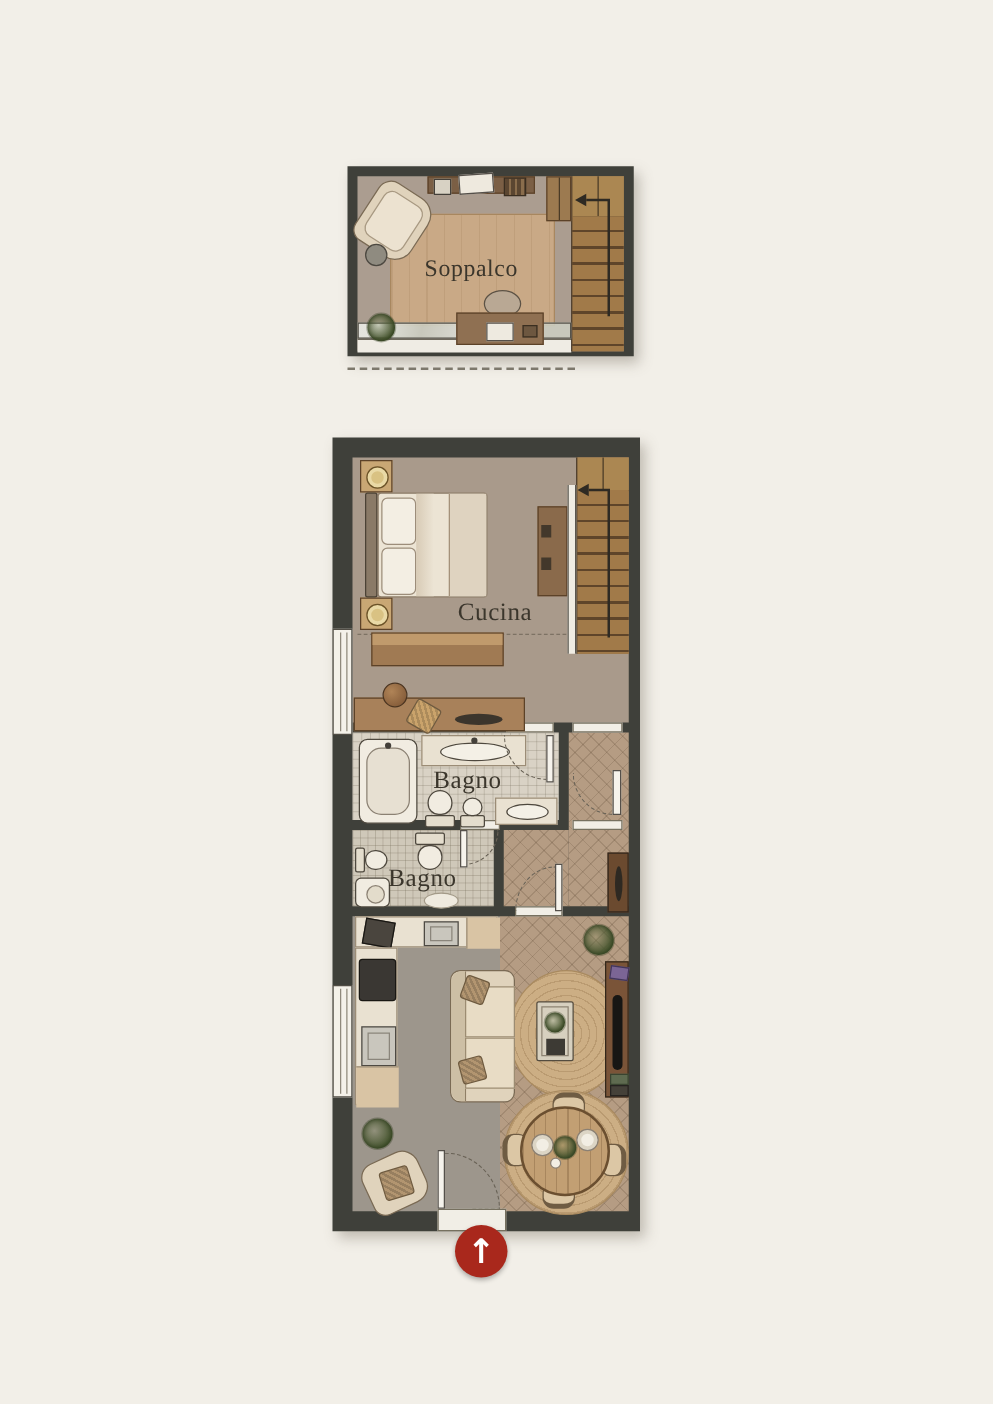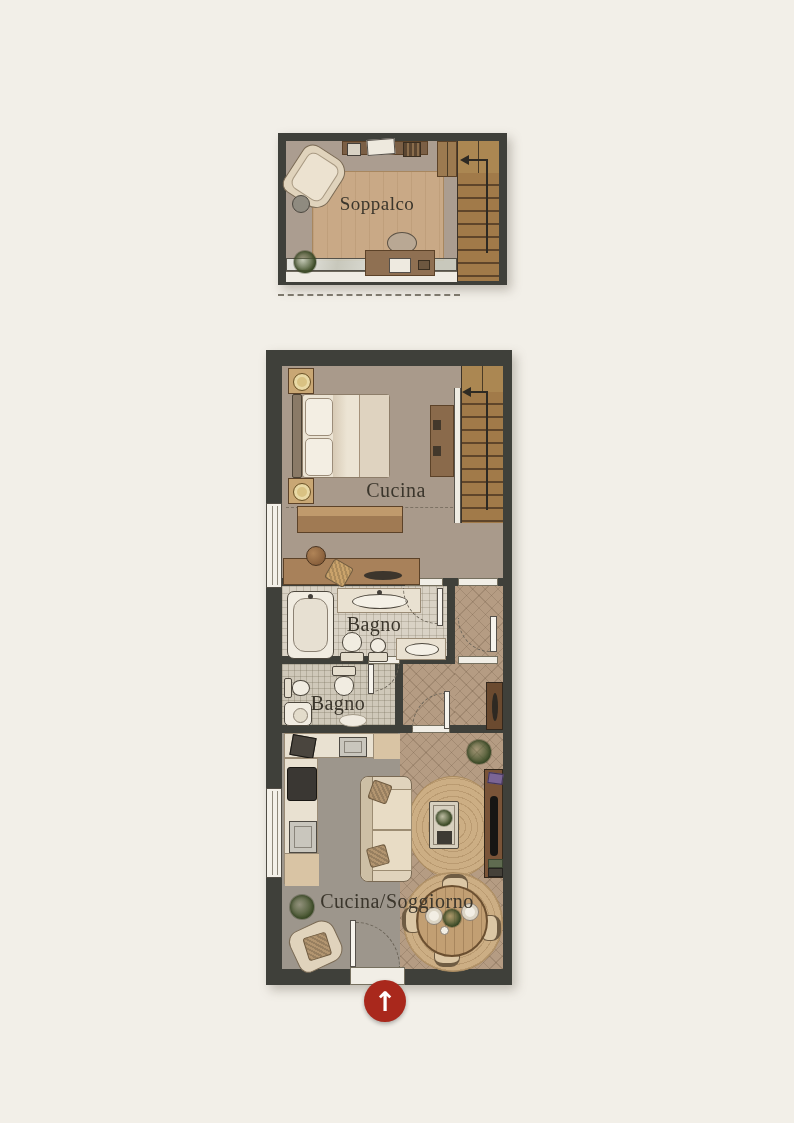--- a/index.html
+++ b/index.html
@@ -104,21 +104,21 @@
     <div class="landing" style="height:32px;">
       <div class="a" style="left:20px;top:0;width:1px;height:100%;background:#4a3b26;"></div>
     </div>
     <div class="treads" style="top:32px;"></div>
   </div>
   <svg class="arrow" style="left:179px;top:8px;" width="42" height="140" viewBox="0 0 42 140">
     <polyline points="30,112 30,19 12,19" fill="none" stroke="#2e2a23" stroke-width="2"></polyline>
     <polygon points="12,14 3,19 12,24" fill="#2e2a23"></polygon>
   </svg>
 
-  <div class="a room-label" style="left:34px;top:60px;width:130px;height:22px;font-size:19px;">Soppalco</div>
+  <div class="a room-label" style="left:34px;top:72px;width:130px;height:22px;font-size:19px;">Soppalco</div>
 </div>
 
 <div class="a dashvoid" style="left:278px;top:294px;width:182px;height:0;"></div>
 
 <div class="plan" style="left:266px;top:350px;width:246px;height:635px;">
 
   <div class="a taupe" style="left:16px;top:16px;width:221px;height:212px;"></div>
   <div class="a tile" style="left:16px;top:236px;width:165px;height:70px;"></div>
   <div class="a tile2" style="left:16px;top:314px;width:113px;height:61px;"></div>
   <div class="a herr" style="left:189px;top:236px;width:48px;height:139px;"></div>
@@ -260,21 +260,20 @@
        background-image:repeating-linear-gradient(90deg,rgba(90,60,30,.25) 0 1px,transparent 1px 9px);"></div>
   <div class="a" style="left:159px;top:557px;width:16px;height:16px;border-radius:50%;background:#f2eee4;border:1px solid #8b8073;box-shadow:inset 0 0 0 3px #dcd5c5;z-index:13;"></div>
   <div class="a" style="left:195px;top:553px;width:16px;height:16px;border-radius:50%;background:#f2eee4;border:1px solid #8b8073;box-shadow:inset 0 0 0 3px #dcd5c5;z-index:13;"></div>
   <div class="a plant" style="left:177px;top:559px;width:18px;height:18px;z-index:13;"></div>
   <div class="a" style="left:174px;top:576px;width:7px;height:7px;border-radius:50%;background:#f2eee4;border:1px solid #8b8073;z-index:13;"></div>
 
   <div class="a plant" style="left:24px;top:545px;width:24px;height:24px;"></div>
   <div class="a cream" style="left:26px;top:574px;width:48px;height:44px;border-radius:12px 14px 14px 10px;transform:rotate(-25deg);z-index:12;">
     <div class="a pillow" style="left:12px;top:10px;width:22px;height:22px;transform:rotate(8deg);"></div>
   </div>
-  <div class="a room-label" style="left:21px;top:540px;width:220px;">Cucina/Soggiorno</div>
 
   <div class="a leaf" style="left:84px;top:570px;width:6px;height:47px;"></div>
   <div class="a arc arc-tr" style="left:90px;top:572px;width:44px;height:45px;"></div>
 </div>
 
 <div class="a entrance" style="left:364px;top:980px;width:42px;height:42px;">
   <span>↑</span>
 </div>
 
 </body></html>

